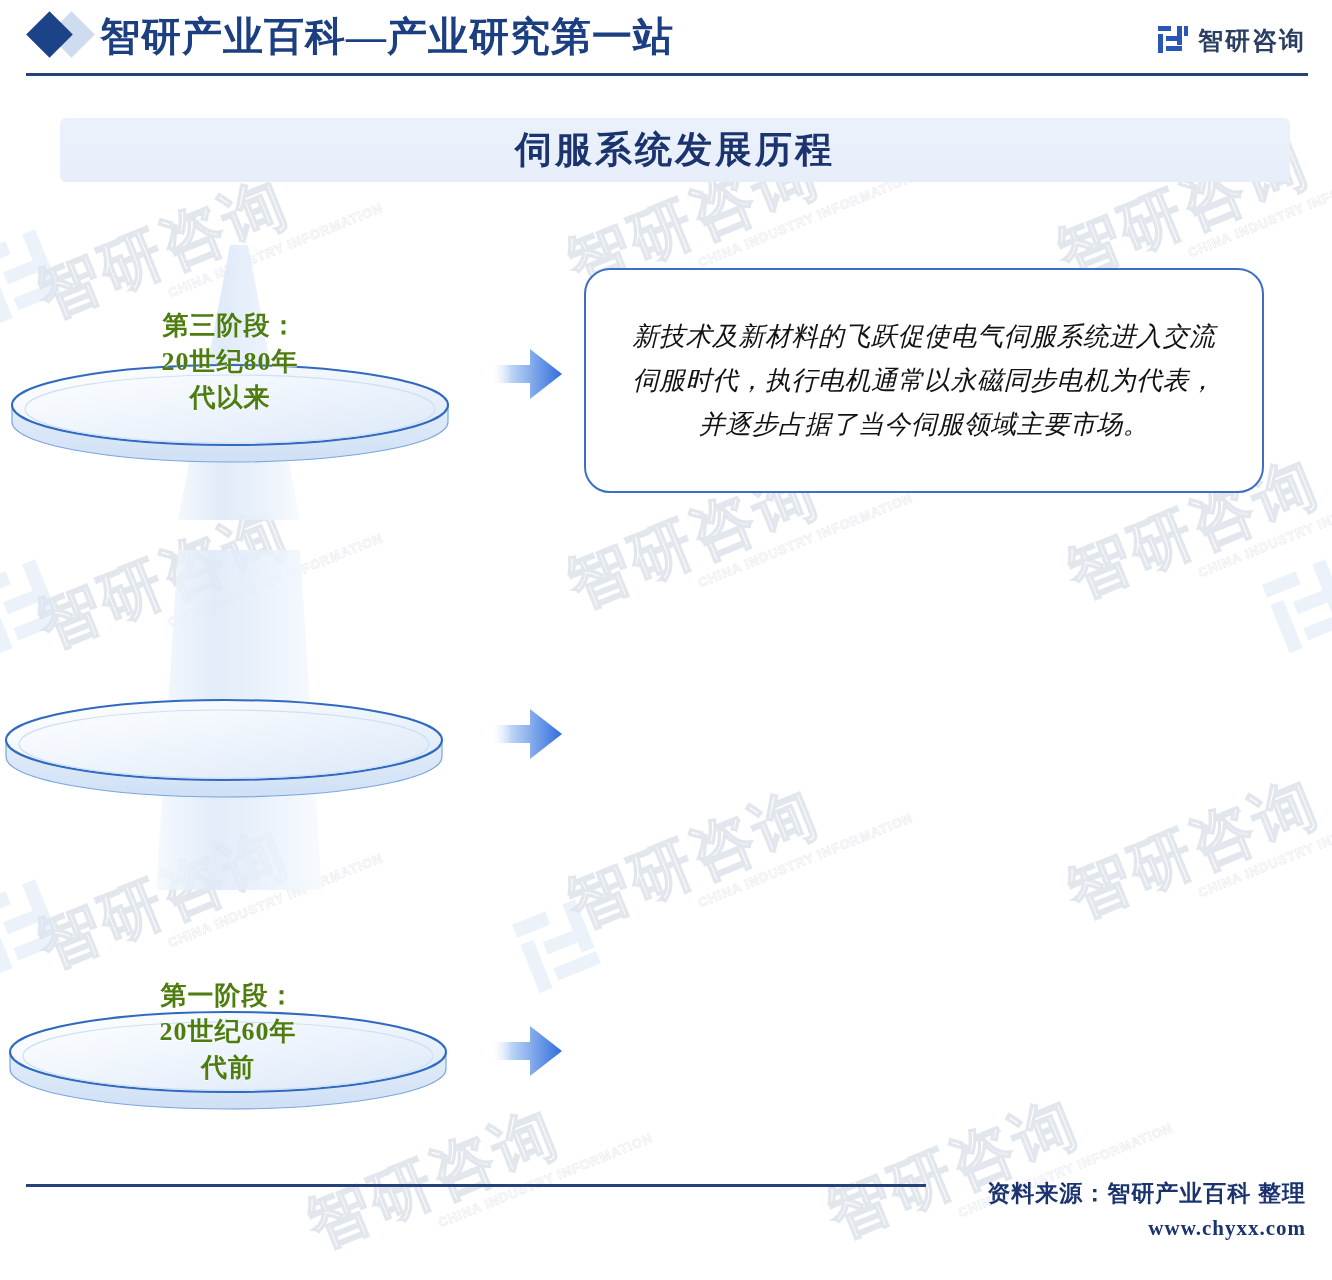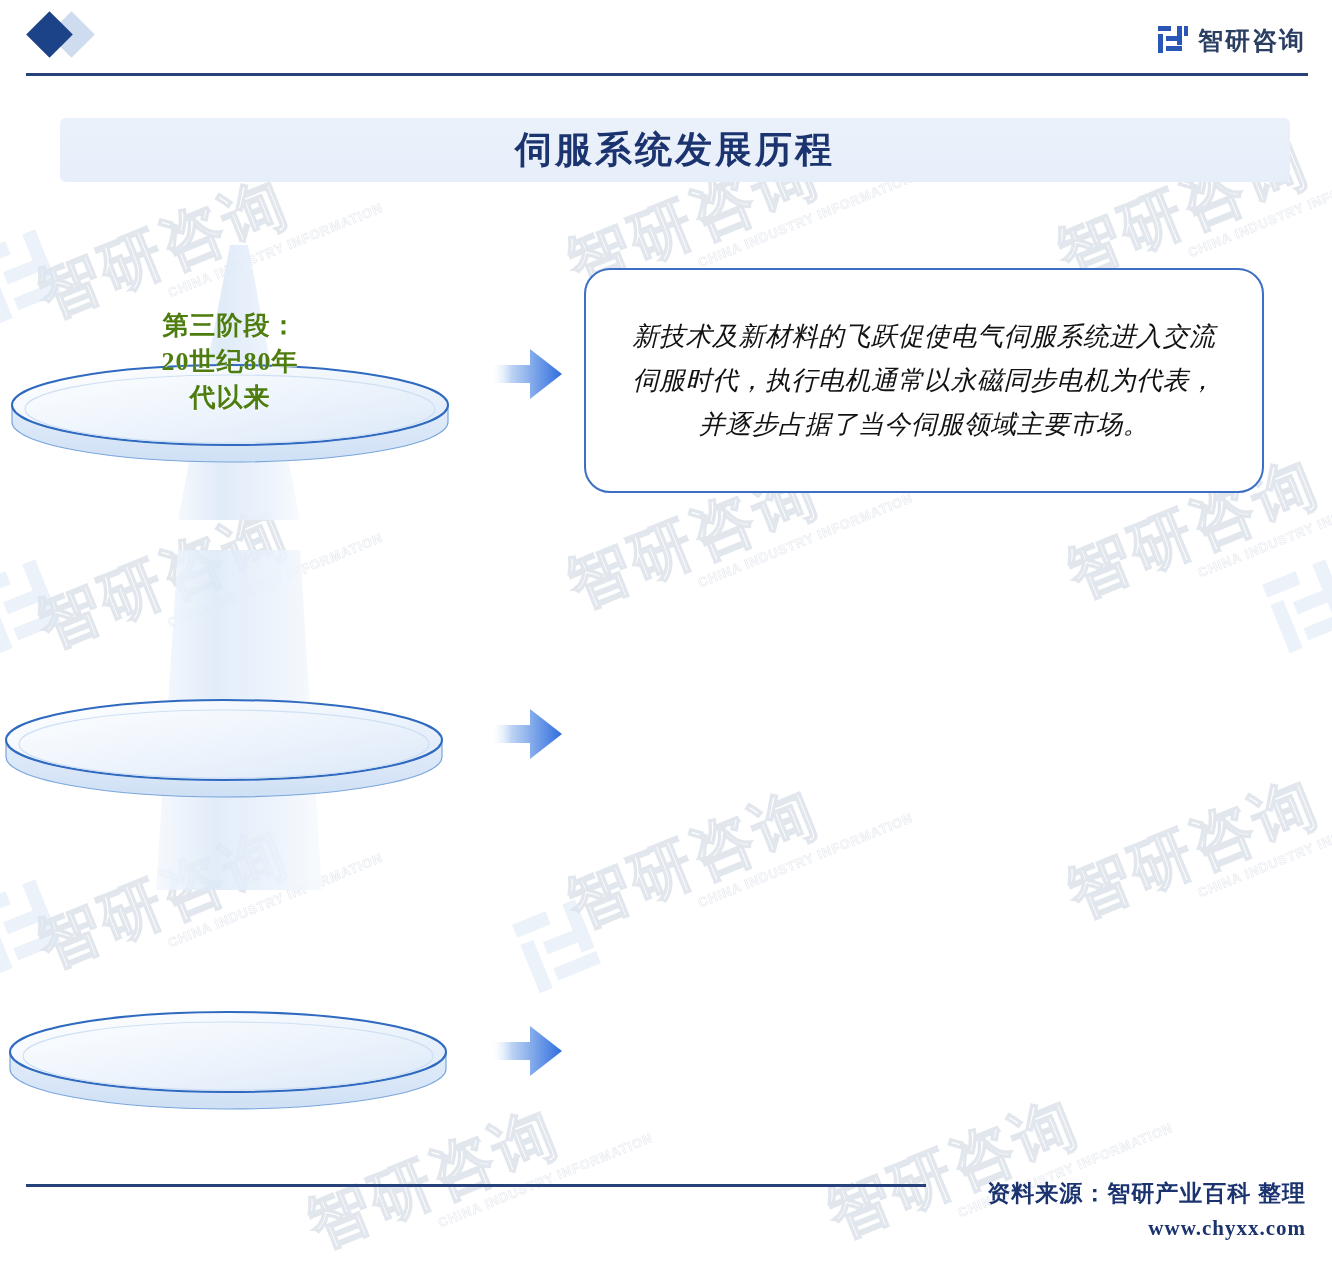--- a/index.html
+++ b/index.html
@@ -304,20 +304,21 @@
       <i style="left:58px; top:6px;  width:14px; height:52px;"></i>
       <i style="left:26px; top:62px; width:46px; height:13px;"></i>
     </div>
   </div>
 
   <div class="header">
     <div class="hdr-diamonds">
       <span class="dia back"></span>
       <span class="dia front"></span>
     </div>
+    <div class="hdr-title">智研产业百科—产业研究第一站</div>
     <div class="brand">
       <span class="brand-mark">
         <i style="left:1px;  top:2px;  width:13px; height:5px;"></i>
         <i style="left:1px;  top:10px; width:5px;  height:19px;"></i>
         <i style="left:9px;  top:12px; width:16px; height:5px;"></i>
         <i style="left:20px; top:2px;  width:5px;  height:19px;"></i>
         <i style="left:9px;  top:22px; width:16px; height:5px;"></i>
         <i style="left:27px; top:2px;  width:4px;  height:10px;"></i>
       </span>
       <span class="brand-name">智研咨询</span>
@@ -369,20 +370,23 @@
         <path d="M 10 862 A 218 40 0 0 0 446 862 L 446 879 A 218 40 0 0 1 10 879 Z" fill="url(#discSide)" stroke="#7aa6dc" stroke-width="1.2"></path>
         <ellipse cx="228" cy="862" rx="218" ry="40" fill="url(#discTop)" stroke="#2f6ac0" stroke-width="2"></ellipse>
         <ellipse cx="228" cy="866" rx="205" ry="34" fill="none" stroke="#cfe0f5" stroke-width="1.2"></ellipse>
       </g>
     </svg>
   </div>
 
   <div class="stage-label" style="left:115px; top:308px; width:230px;">第三阶段：
 20世纪80年
 代以来</div>
+  <div class="stage-label" style="left:113px; top:978px; width:230px;">第一阶段：
+20世纪60年
+代前</div>
 
   <div class="arrow" style="left:490px; top:345px;">
     <svg width="74" height="58" viewBox="0 0 74 58" xmlns="http://www.w3.org/2000/svg">
       <defs>
         <linearGradient id="arrG1" x1="0" y1="0" x2="1" y2="0">
           <stop offset="0%" stop-color="#ffffff" stop-opacity="0"></stop>
           <stop offset="30%" stop-color="#bcd4f4"></stop>
           <stop offset="100%" stop-color="#2f6ddd"></stop>
         </linearGradient>
       </defs>

